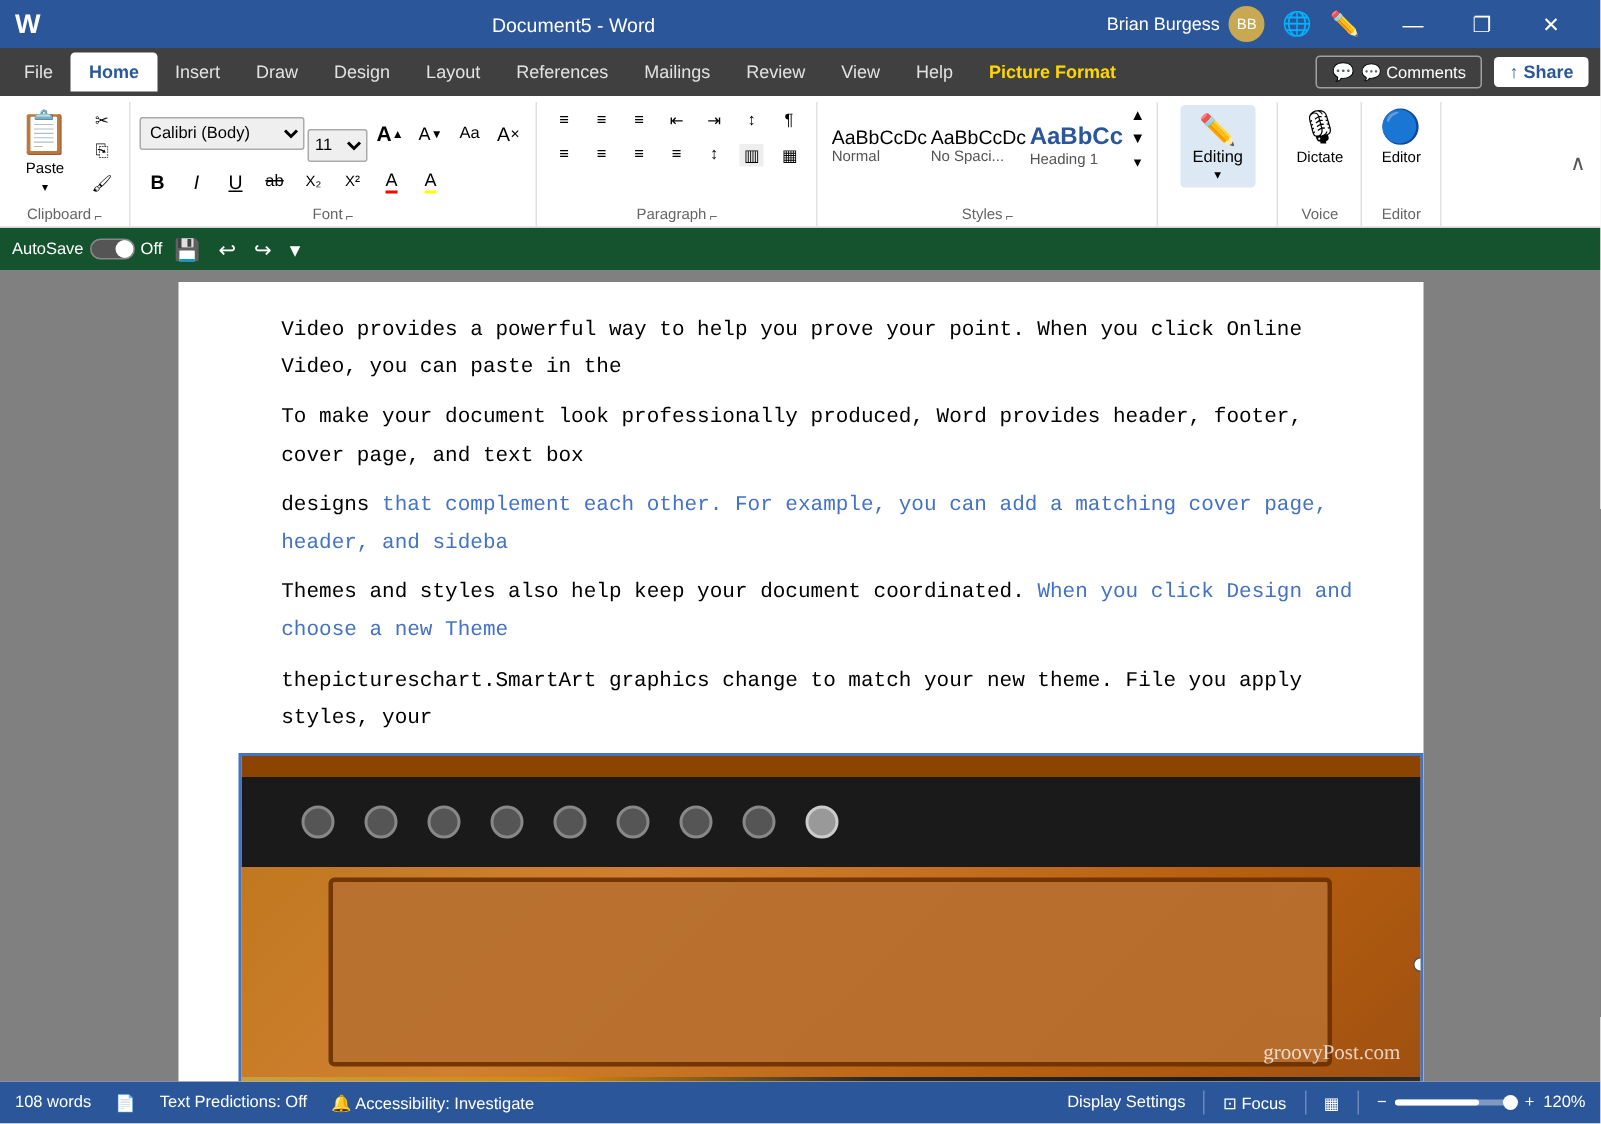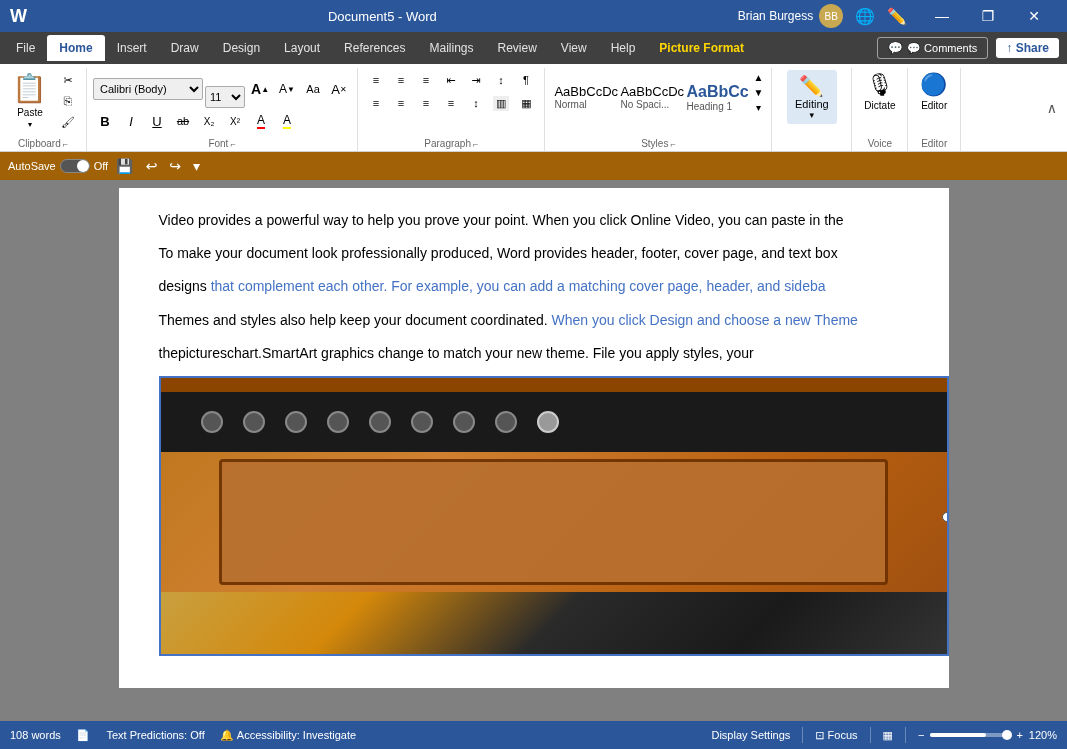--- a/index.html
+++ b/index.html
@@ -118,21 +118,21 @@
     
     .editing-group { min-width: 80px; }
     .editing-btn {
       display: flex; flex-direction: column; align-items: center;
       padding: 4px 8px; cursor: pointer; border-radius: 3px; border: none; background: transparent;
     }
     .editing-active { background: #dde8f5; }
 
     
     .quick-access {
-      background: #a16207;
+      background: #14532d;
       height: 28px;
       display: flex;
       align-items: center;
       padding: 0 8px;
       gap: 4px;
     }
     .qa-btn { color: white; background: transparent; border: none; cursor: pointer; padding: 2px 4px; font-size: 14px; border-radius: 2px; }
     .autosave-toggle {
       display: flex; align-items: center; gap: 4px; color: white; font-size: 11px;
     }
@@ -158,21 +158,21 @@
       position: relative;
     }
     .doc-page {
       background: white;
       width: 830px;
       min-height: 500px;
       padding: 20px 40px;
       position: relative;
       overflow: hidden;
     }
-    .doc-text { font-family: Liberation Sans, sans-serif; font-size: 14px; line-height: 1.8; color: #000; }
+    .doc-text { font-family: Liberation Mono, monospace; font-size: 14px; line-height: 1.8; color: #000; margin-left: 29px; }
     .doc-text p { margin-bottom: 8px; }
     .highlight-blue { color: #4472c4; }
 
     
     .doc-image {
       width: 790px;
       height: 280px;
       margin-top: 10px;
       background: linear-gradient(135deg, #8B6914 0%, #c8a040 20%, #d4880a 40%, #2a2a2a 60%, #1a1a1a 80%, #333 100%);
       position: relative;

